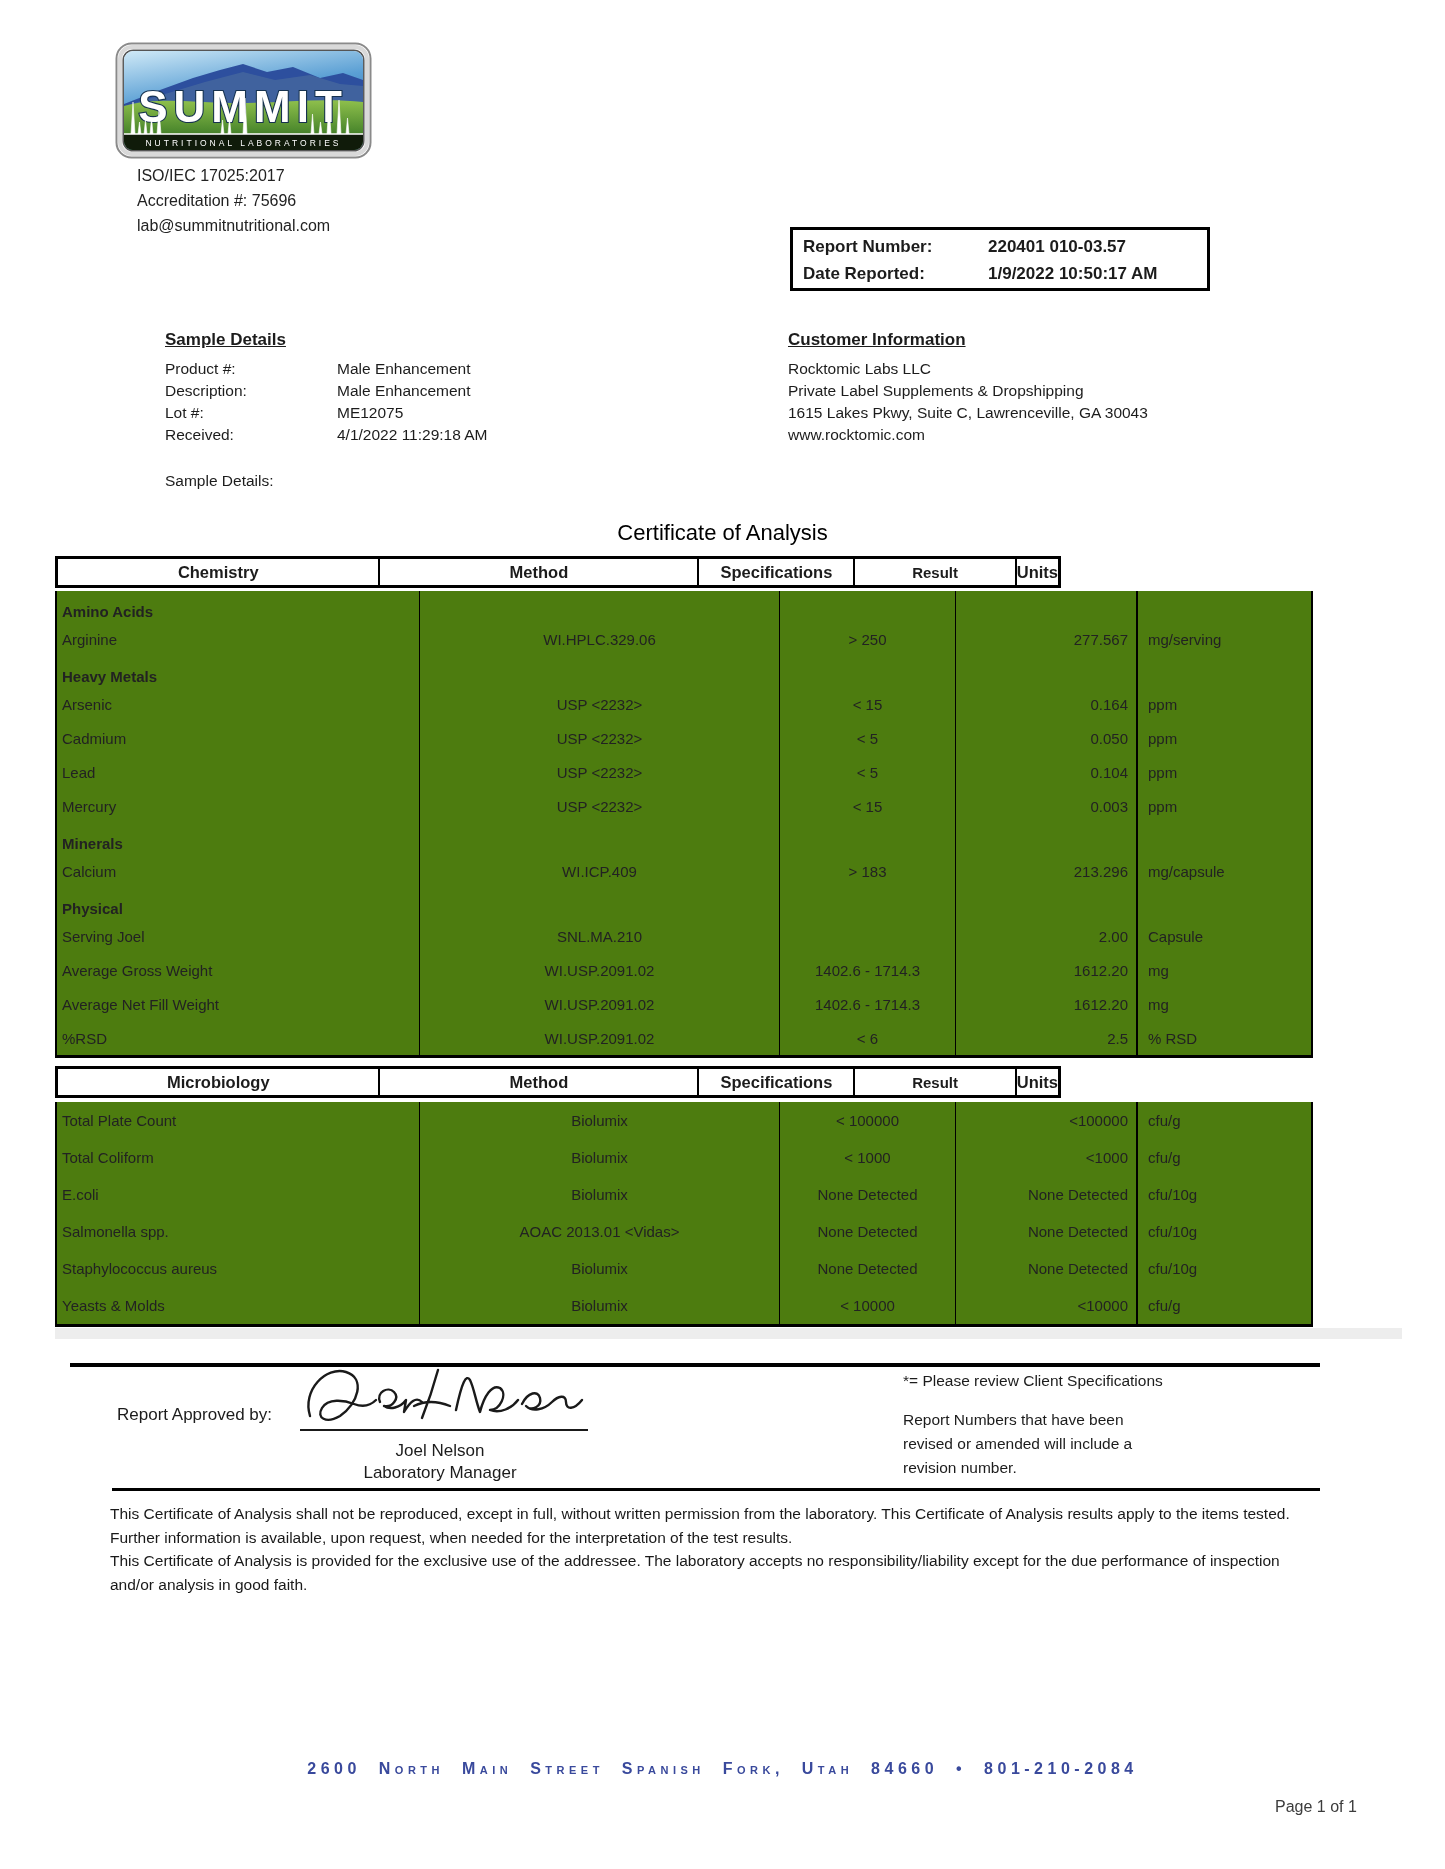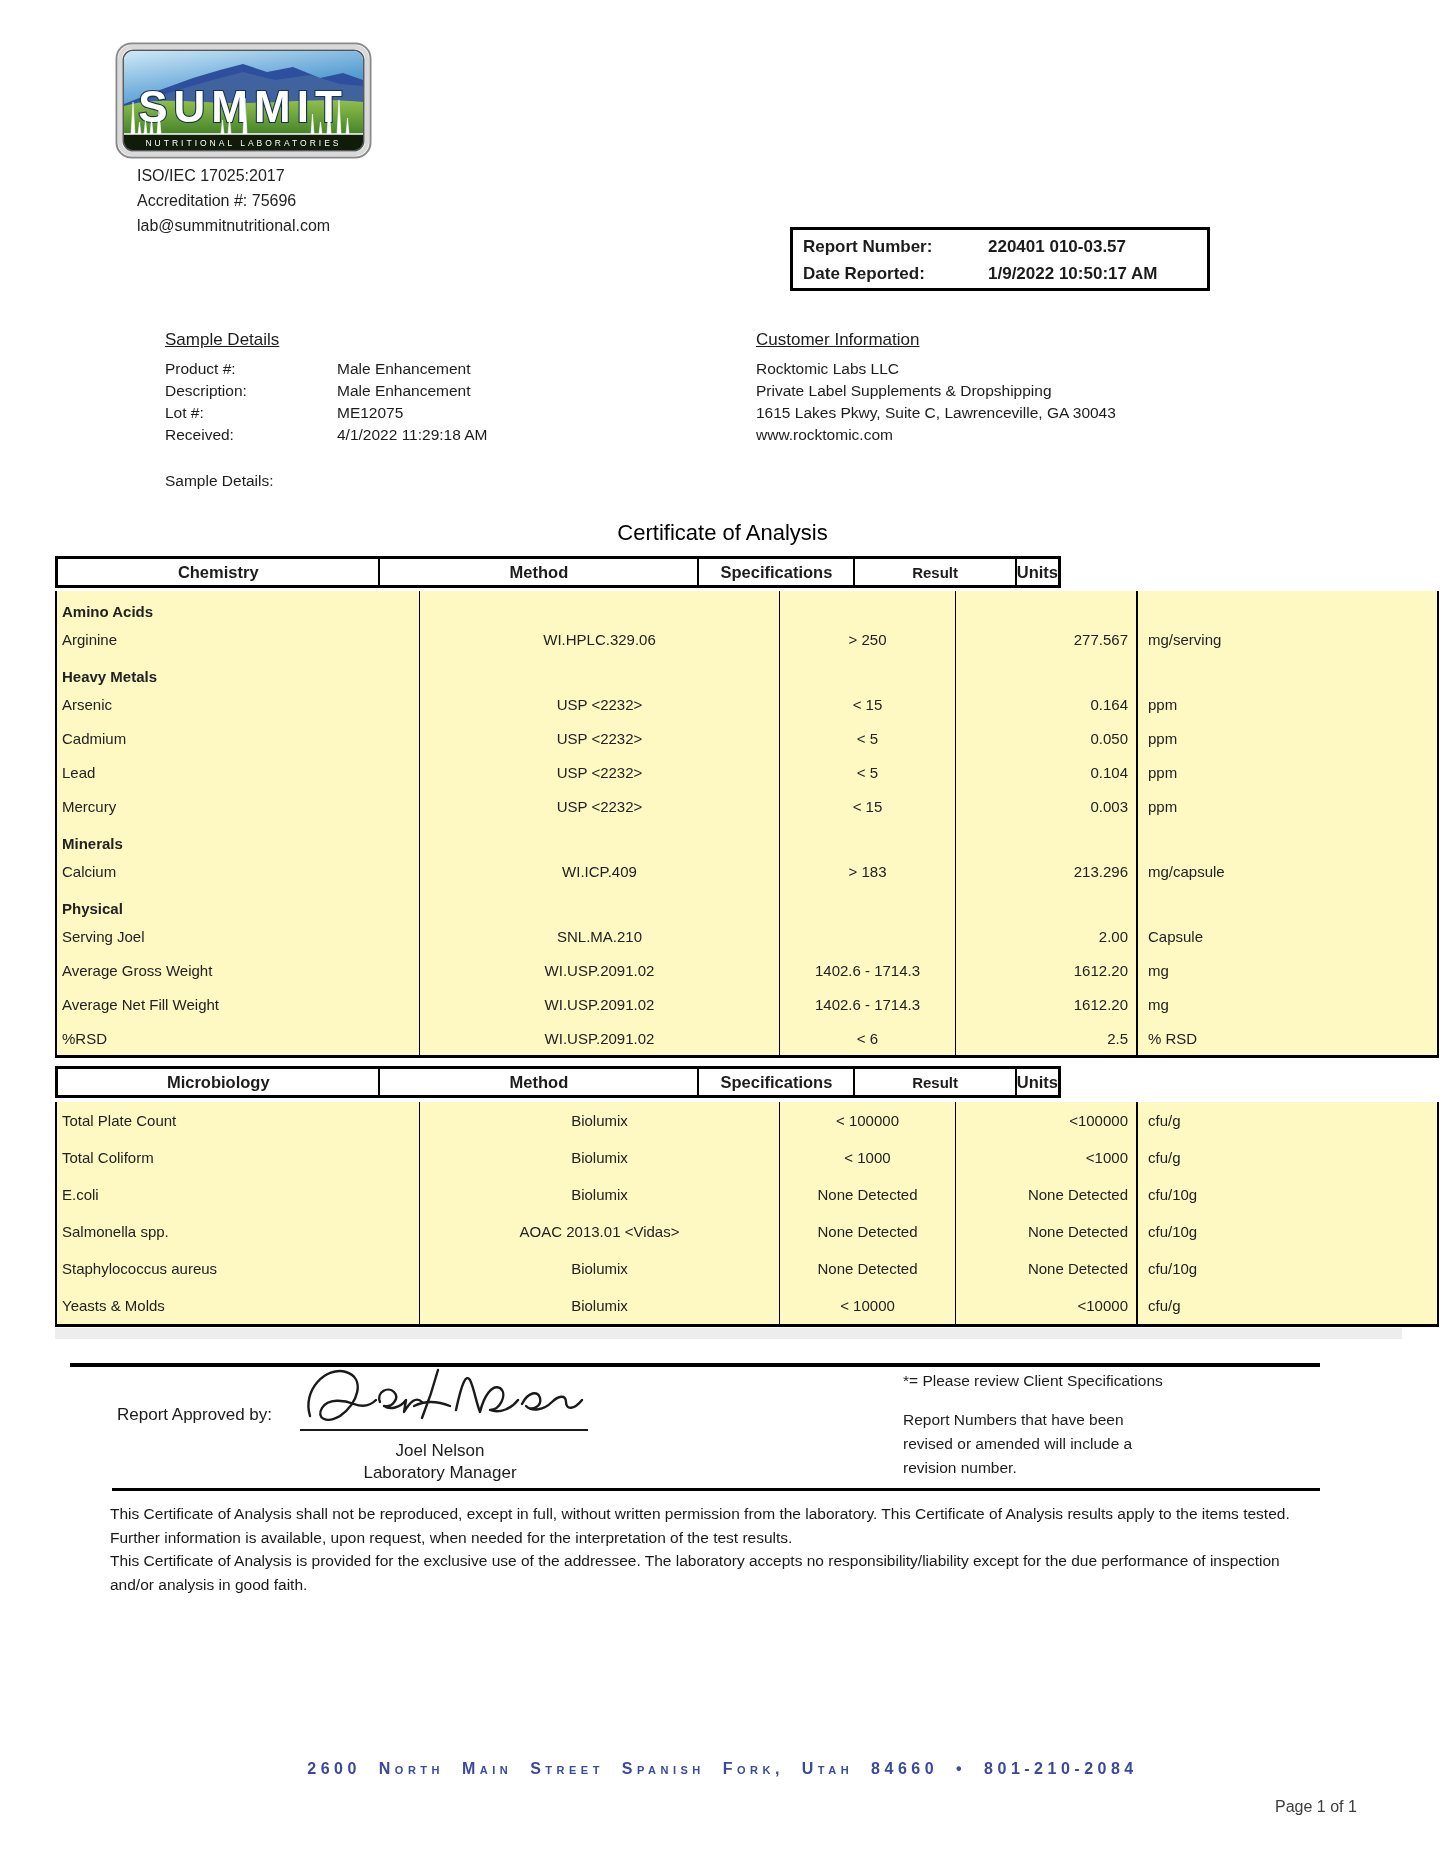--- a/index.html
+++ b/index.html
@@ -8,41 +8,41 @@
   .abs{position:absolute;}
 
   
   .accred{left:137px;top:163px;font-size:16px;line-height:25px;color:#222;}
   .report-box{left:790px;top:227px;width:420px;height:64px;border:3px solid #000;
               box-sizing:border-box;padding:3px 10px 0 10px;}
   .report-row{display:flex;line-height:27px;font-size:17px;font-weight:bold;}
   .report-row .lbl{width:185px;}
 
   
-  .blk-heading{font-size:17px;font-weight:normal;text-decoration:underline;}
+  .blk-heading{font-size:17px;font-weight:bold;text-decoration:underline;}
   .kv-row{display:flex;font-size:15.5px;line-height:22px;}
   .kv-row .lbl{width:172px;}
   .cust-line{font-size:15.5px;line-height:22px;}
 
   
   .doc-title{left:0;top:520px;width:1445px;text-align:center;font-size:22px;color:#000;}
 
   
   .thead{left:55px;width:1006px;height:32px;border:3px solid #000;box-sizing:border-box;
          display:flex;align-items:center;background:#fff;}
   .thead .hc{height:100%;display:flex;align-items:center;justify-content:center;
              font-weight:bold;font-size:16.5px;box-sizing:border-box;}
   .thead .hc.h0{width:362px;}
   .thead .hc.h1{width:360px;border-left:2px solid #000;}
   .thead .hc.h2{width:176px;border-left:2px solid #000;}
   .thead .hc.h3{width:182px;border-left:2px solid #000;font-size:15px;}
   .thead .hc.h4{flex:1;border-left:2px solid #000;}
 
-  .tbody{left:55px;width:1384px;border-left:2px solid #000;border-right:2px solid #000;
-         border-bottom:3px solid #000;box-sizing:border-box;background:#fef9c3;}
+  .tbody{left:55px;width:1258px;border-left:2px solid #000;border-right:2px solid #000;
+         border-bottom:3px solid #000;box-sizing:border-box;background:#4d7c0f;}
   .trow{display:flex;}
   .trow.sectionrow{height:31px;}
   .trow.datarow{height:34px;justify-content:center;}
   .micro .trow.datarow{height:37px;}
   .tcell{box-sizing:border-box;display:flex;align-items:center;font-size:15px;color:#222;}
   .tcell.c0{width:363px;padding-left:5px;border-right:1px solid #000;}
   .tcell.c1{width:360px;justify-content:center;border-right:1px solid #000;}
   .tcell.c2{width:176px;justify-content:center;border-right:1px solid #000;}
   .tcell.c3{width:182px;justify-content:flex-end;padding-right:8px;border-right:2px solid #000;}
   .tcell.c4{flex:1;padding-left:10px;}
@@ -155,21 +155,21 @@
         <span>ME12075</span>
       </div>
       <div class="kv-row">
         <span class="lbl">Received:</span>
         <span>4/1/2022 11:29:18 AM</span>
       </div>
     </div>
   </div>
   <div class="abs" style="left:165px;top:472px;font-size:15.5px;text-align:center;">Sample Details:</div>
 
-  <div class="abs" style="left:756px;top:330px;width:560px;">
+  <div class="abs" style="left:788px;top:330px;width:560px;">
     <div class="blk-heading">Customer Information</div>
     <div style="margin-top:8px;">
       <div class="cust-line">Rocktomic Labs LLC</div>
       <div class="cust-line">Private Label Supplements &amp; Dropshipping</div>
       <div class="cust-line">1615 Lakes Pkwy, Suite C, Lawrenceville, GA 30043</div>
       <div class="cust-line">www.rocktomic.com</div>
     </div>
   </div>
 
   <div class="abs doc-title">Certificate of Analysis</div>

